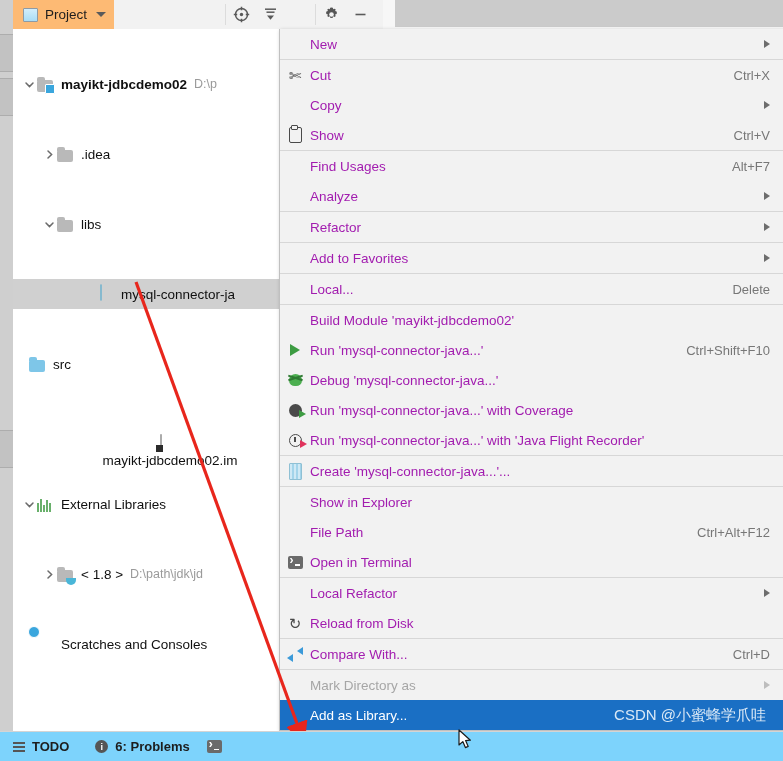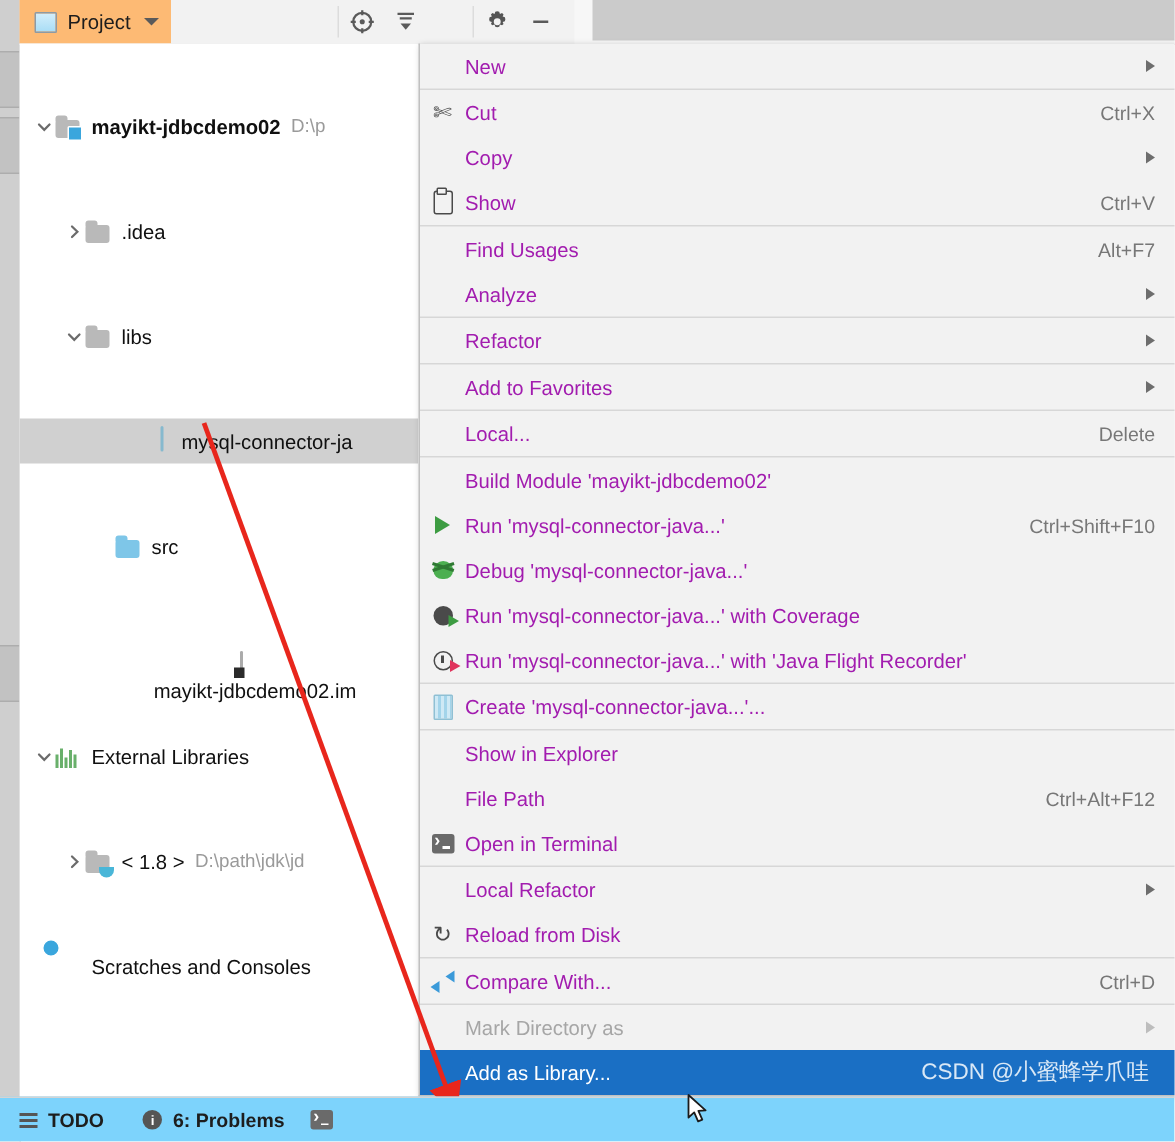--- a/index.html
+++ b/index.html
@@ -201,26 +201,26 @@
           <span class="arrow">
             <svg width="11" height="11" viewBox="0 0 11 11">
               <path d="M2 4L5.5 7.6L9 4" fill="none" stroke="#6b6b6b" stroke-width="1.5" stroke-linecap="round"></path>
             </svg>
           </span>
           <span class="ico">
             <span class="f-folder" style="display:block;width:16px;height:12px;margin-top:5px;"></span>
           </span>
           <span class="name">libs</span>
         </div>
-        <div class="row sel" style="padding-left: 68px; text-align: center;">
+        <div class="row sel" style="padding-left: 68px;">
           <span class="arrow"></span>
           <span class="ico"><span class="f-jar"></span></span>
           <span class="name">mysql-connector-ja</span>
         </div>
-        <div class="row" style="padding-left: 48px; text-align: center;">
+        <div class="row" style=" text-align: center;">
           <span class="arrow"></span>
           <span class="ico">
             <span class="f-folder blue" style="display:block;width:16px;height:12px;margin-top:5px;"></span>
           </span>
           <span class="name">src</span>
         </div>
         <div class="row" style="padding-left: 48px; flex-direction: column;">
           <span class="arrow"></span>
           <span class="ico"><span class="f-iml"></span></span>
           <span class="name">mayikt-jdbcdemo02.im</span>

